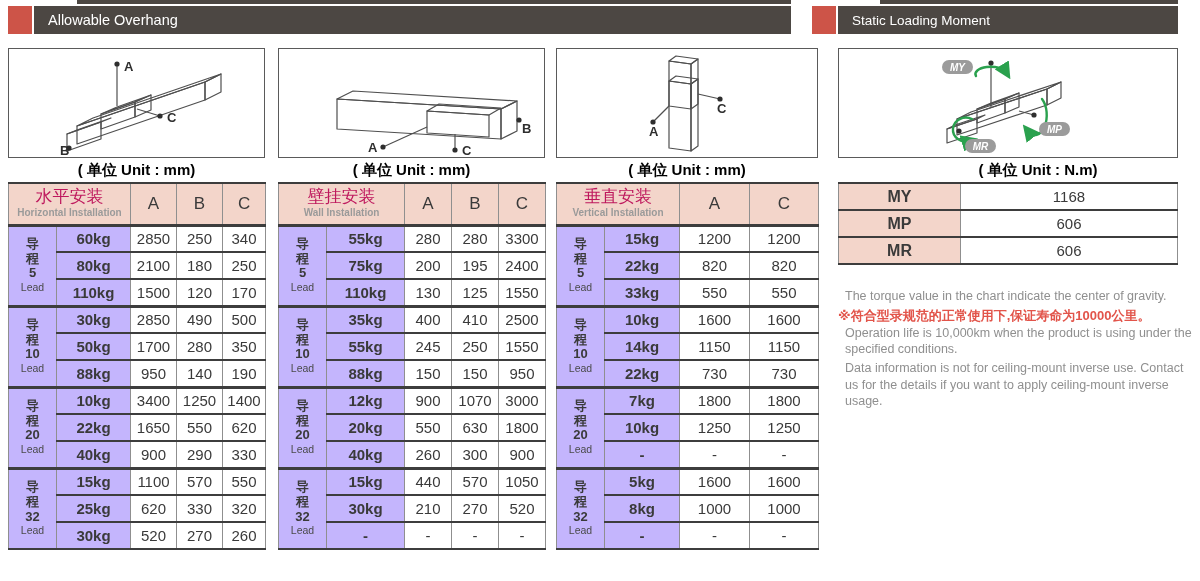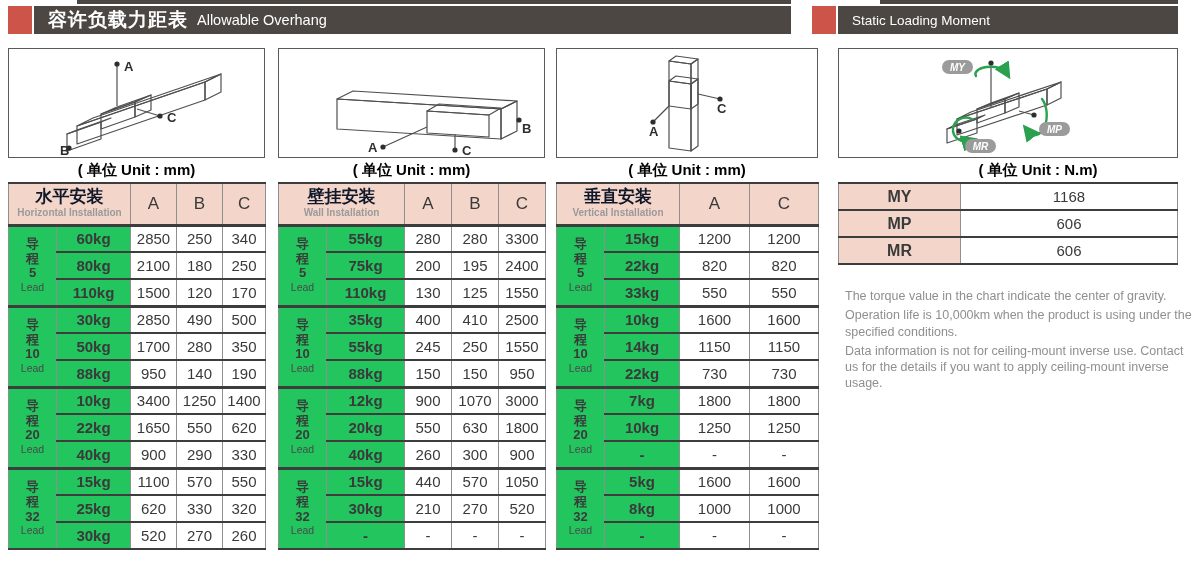--- a/index.html
+++ b/index.html
@@ -32,25 +32,25 @@
   .unit{position:absolute;top:160px;height:20px;line-height:20px;text-align:center;
         font-size:15px;font-weight:700;color:#000000;white-space:nowrap}
 
   
   .twrap{position:absolute;top:182px}
   table.inst{border-collapse:collapse;table-layout:fixed;width:100%;border:2px solid #3d3d3d;
              border-left-width:1px;border-right-width:1px}
   .inst th,.inst td{border:1px solid #8f8f8f;border-top:2px solid #3d3d3d;border-bottom:2px solid #3d3d3d;
                     text-align:center;vertical-align:middle;padding:0;overflow:hidden}
   .inst thead th{height:42px;background:#f3d5ca;border-bottom-width:3px}
-  .inst .ttl .tcn{font-size:17px;font-weight:bold;color:#0f172a;line-height:1.1}
+  .inst .ttl .tcn{font-size:17px;font-weight:normal;color:#be185d;line-height:1.1}
   .inst .ttl .ten{font-size:10px;color:#9a9a9a;line-height:1.2}
   .inst .colh{font-size:17px;font-weight:500;color:#3a3a3a}
   .inst td{height:27px;font-size:15px}
-  .inst td.lead,.inst td.load{background:#22c55e}
+  .inst td.lead,.inst td.load{background:#c4b5fd}
   .inst td.load{font-weight:600;font-size:15px}
   .inst td.val{background:#fff;color:#3a3a3a}
   .inst tr.gs > td{border-top-width:3px}
   .lead .lcn{width:15px;margin:0 auto;word-break:break-all;line-height:1.12;
              font-size:13px;font-weight:bold;color:#3a3a3a}
   .lead .lnum{font-size:13px;font-weight:bold;line-height:1.15}
   .lead .len{font-size:10.5px;color:#4a4a4a;line-height:1.2}
 
   
   table.moment{border-collapse:collapse;table-layout:fixed;width:100%;border:2px solid #3d3d3d;
@@ -67,21 +67,20 @@
   .note .nen{color:#8f8f8f;font-size:12.5px;line-height:1.3;padding-left:7px}
 </style>
 </head>
 <body>
 
 <div class="strip" style="left:77px;width:714px"></div>
 <div class="strip" style="left:880px;width:298px"></div>
 
 <div class="accent" style="left:8px"></div>
 <div class="hbar" style="left:34px;width:757px">
-  <span class="cn">容许负载力距表</span>
   <span class="en">Allowable Overhang</span>
 </div>
 <div class="accent" style="left:812px"></div>
 <div class="hbar hbar-r" style="left:838px;width:340px">
   <span class="en">Static Loading Moment</span>
 </div>
 
 <div class="dbox" style="left:8px;width:257px">
   <svg viewBox="0 0 255 108">
     <polygon class="sk" points="68,77 196,33 212,25 84,69"></polygon>
@@ -534,18 +533,19 @@
       </tr>
     </tbody>
   </table>
 </div>
 
 <div class="notes">
   <div class="note">
     <div class="nen">The torque value in the chart indicate the center of gravity.</div>
   </div>
   <div class="note">
+    <div class="ncn">※符合型录规范的正常使用下,保证寿命为10000公里。</div>
     <div class="nen">Operation life is 10,000km when the product is using under the specified conditions.</div>
   </div>
   <div class="note">
     <div class="nen">Data information is not for ceiling-mount inverse use. Contact us for the details if you want to apply ceiling-mount inverse usage.</div>
   </div>
 </div>
 
 </body></html>

